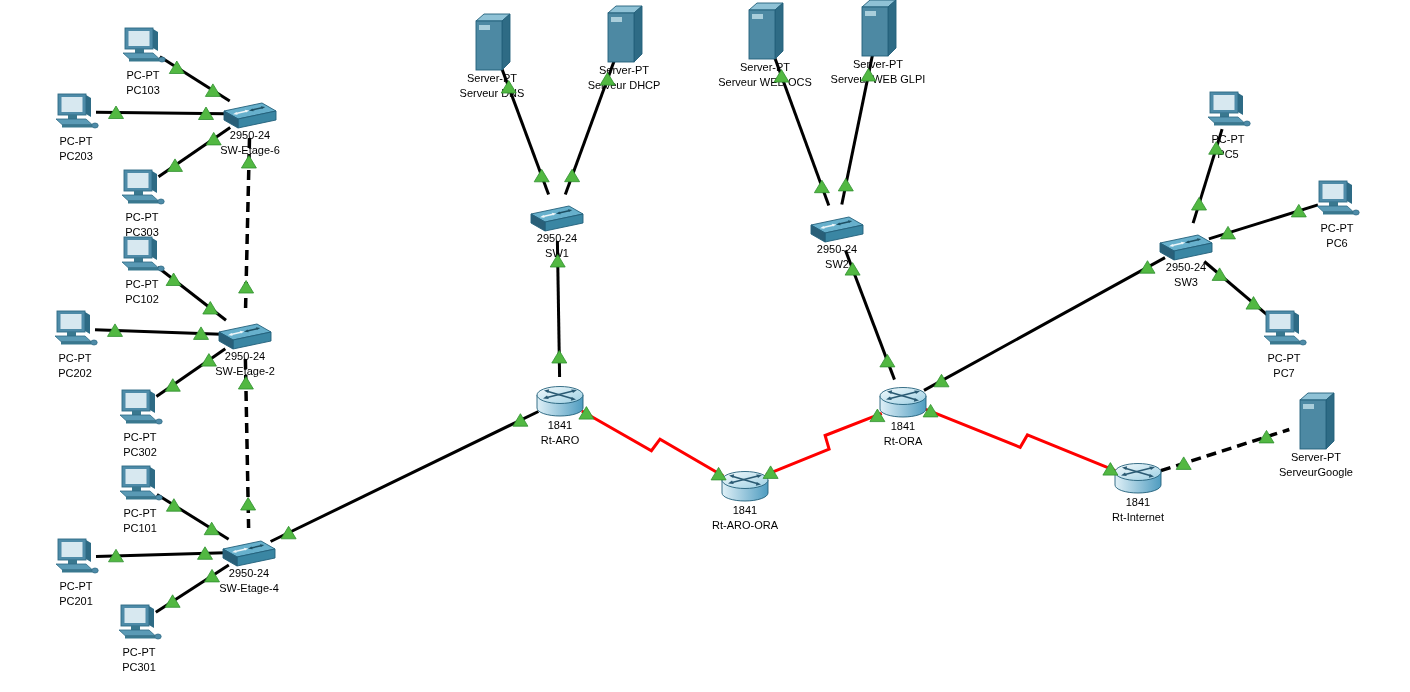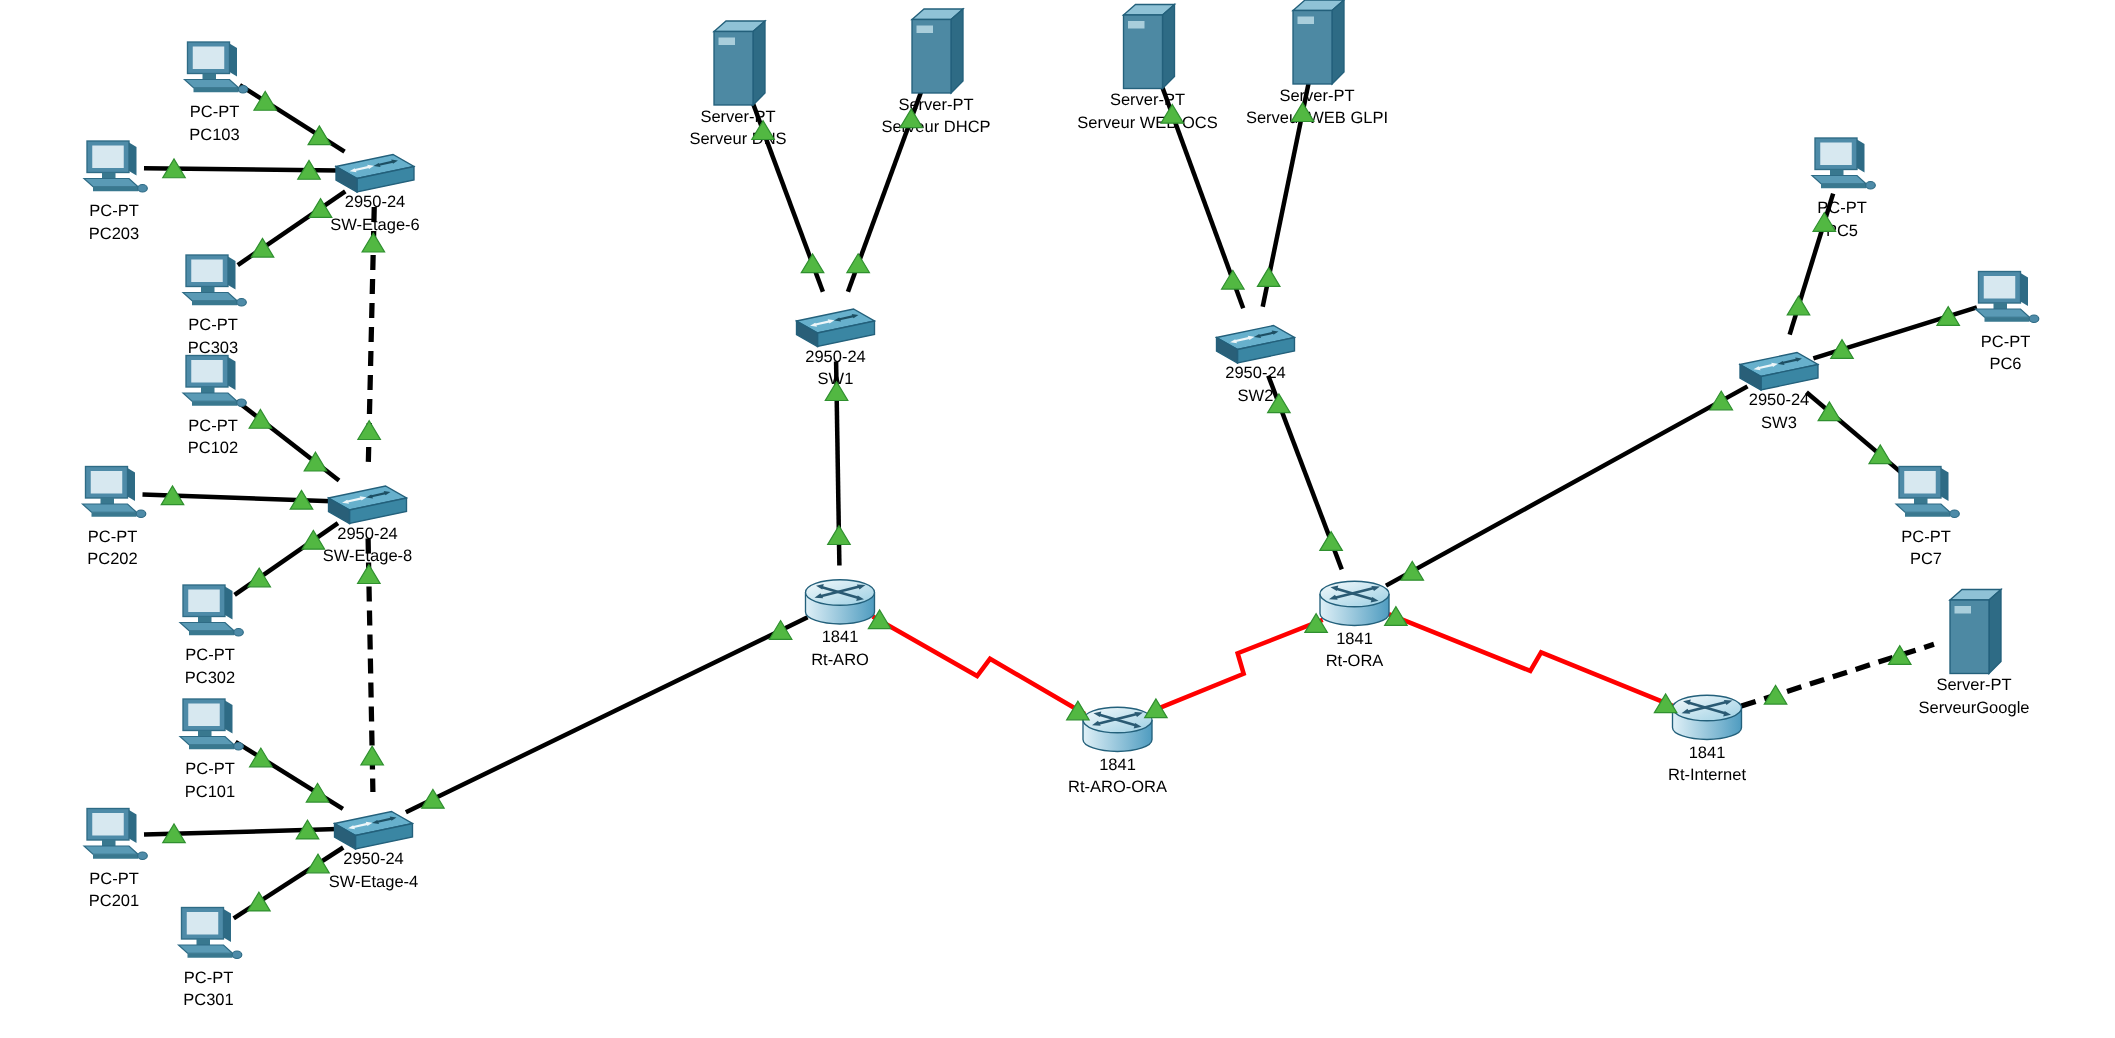--- a/index.html
+++ b/index.html
@@ -146,21 +146,21 @@
           <polygon points="1,12 15,20 15,29 1,21" fill="#295f78" stroke="#23607b" stroke-width="0.9"></polygon>
           <line x1="13" y1="14.5" x2="23" y2="12.3" stroke="#eef6f9" stroke-width="1.5"></line>
           <polygon points="26.3,11.5 21.8,10.8 23,13.6" fill="#eef6f9"></polygon>
           <polygon points="10,15.2 14.7,15.8 13.5,13.1" fill="#eef6f9"></polygon>
           <line x1="29" y1="11" x2="39" y2="8.8" stroke="#1d4f63" stroke-width="1.5"></line>
           <polygon points="42.3,8 37.8,7.3 39,10.1" fill="#1d4f63"></polygon>
           <polygon points="26,11.7 30.7,12.3 29.5,9.6" fill="#1d4f63"></polygon>
         </svg>
         <div class="label" style="top:14px">
           <div>2950-24</div>
-          <div>SW-Etage-8</div>
+          <div>SW-Etage-2</div>
         </div>
       </div>
       <div class="device" style="left: 140px; top: 408px;">
         <svg class="icon" width="46" height="40" viewBox="0 0 46 40">
           <polygon points="33,3 38,6 38,25 33,22" fill="#2e6b85"></polygon>
           <rect x="5" y="2" width="28" height="21" fill="#4e8ba8" stroke="#2e6b85" stroke-width="0.9"></rect>
           <rect x="8.5" y="5" width="21" height="15" fill="#d7e8f0"></rect>
           <rect x="15" y="23" width="9" height="4" fill="#39788f"></rect>
           <polygon points="3,27 33,27 39,32.5 9,32.5" fill="#5a9ab5" stroke="#2e6b85" stroke-width="0.8"></polygon>
           <polygon points="9,32.5 39,32.5 39,35.5 9,35.5" fill="#39788f"></polygon>

